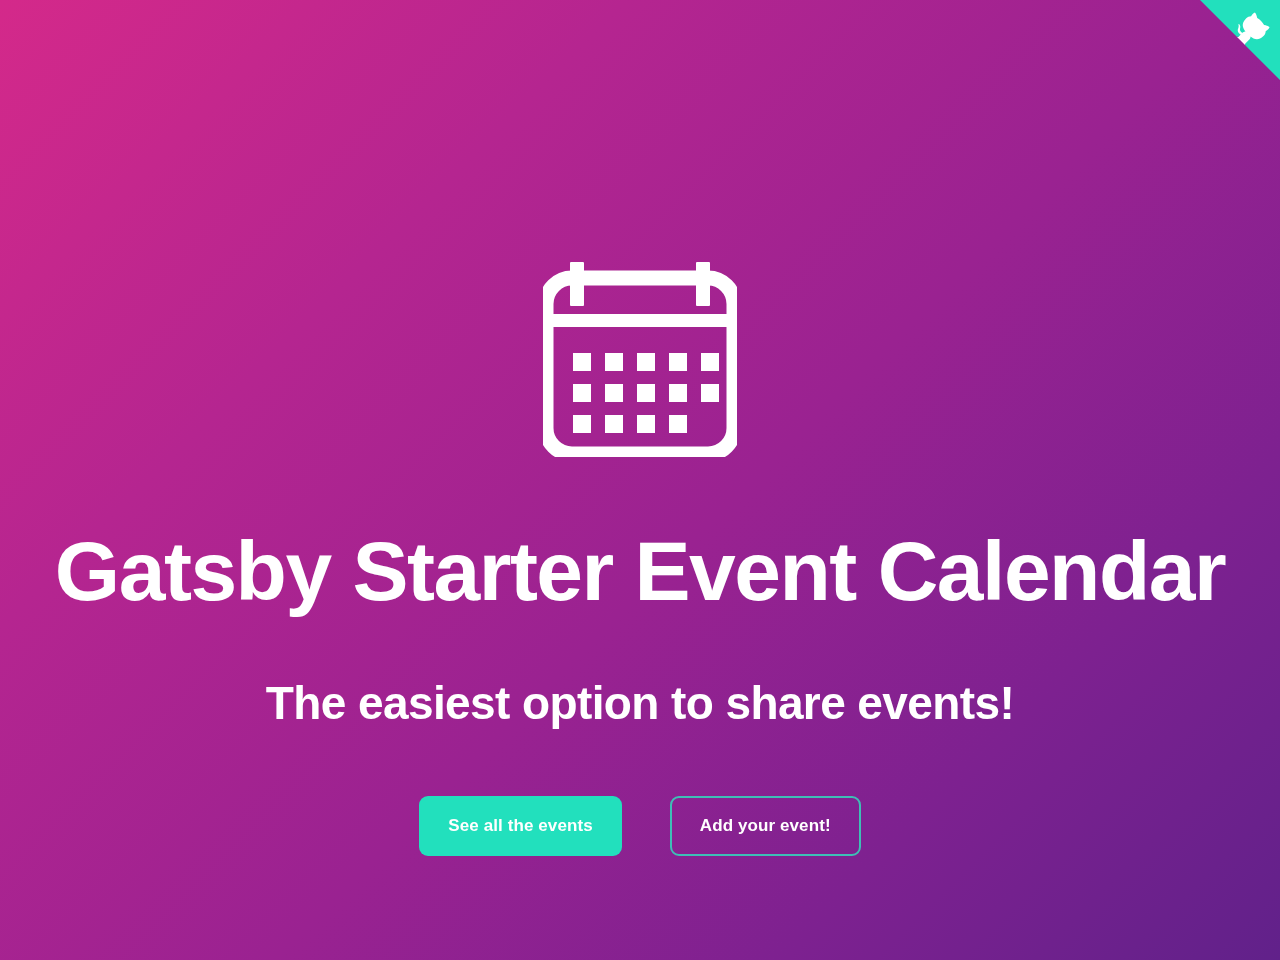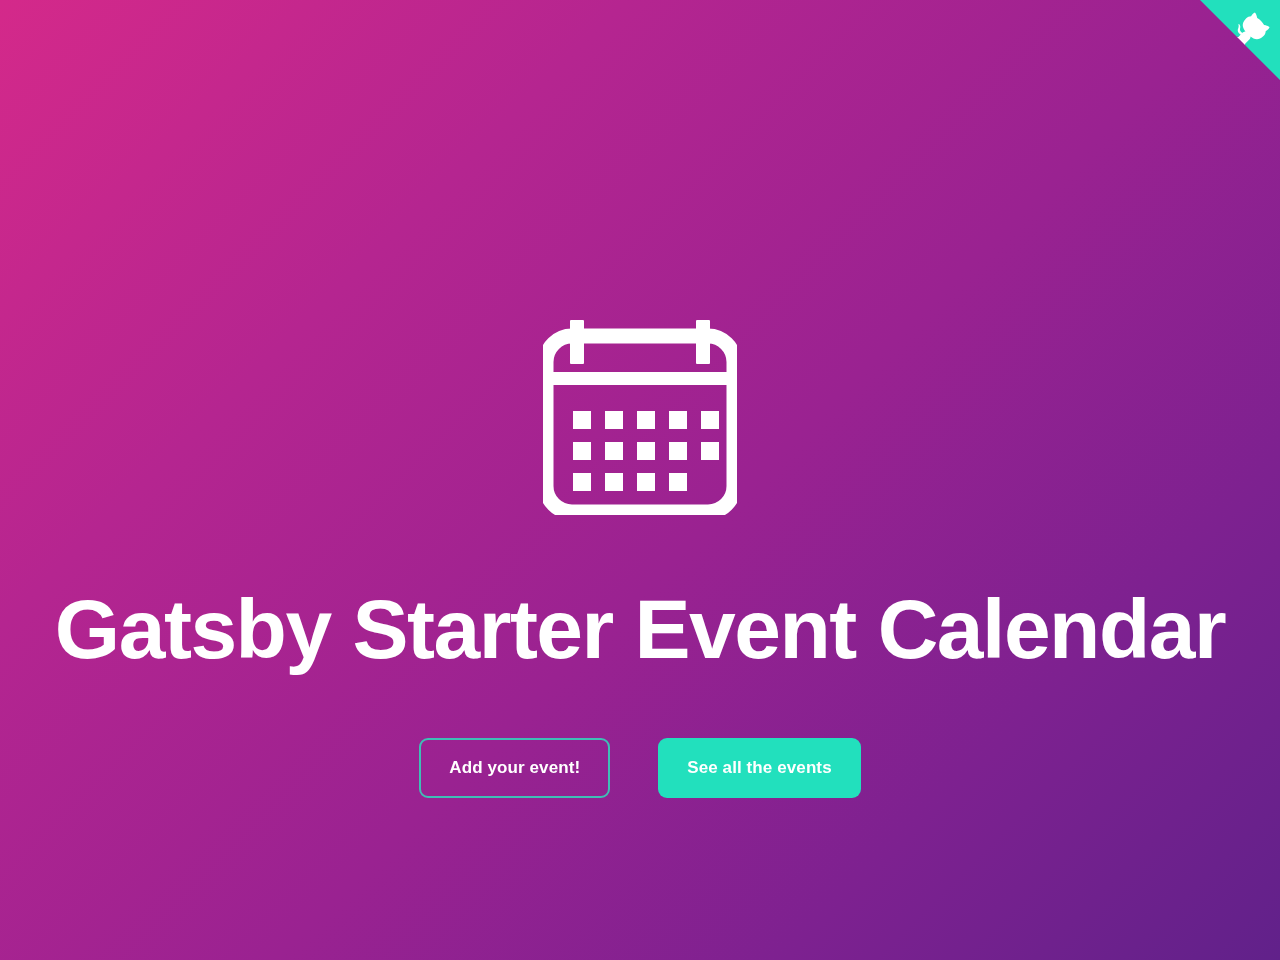--- a/index.html
+++ b/index.html
@@ -148,19 +148,20 @@
     <rect x="158" y="125" width="18" height="18" fill="#ffffff"></rect>
 
     <rect x="30" y="156" width="18" height="18" fill="#ffffff"></rect>
     <rect x="62" y="156" width="18" height="18" fill="#ffffff"></rect>
     <rect x="94" y="156" width="18" height="18" fill="#ffffff"></rect>
     <rect x="126" y="156" width="18" height="18" fill="#ffffff"></rect>
   </svg>
 
   <h1 class="page-title">Gatsby Starter Event Calendar</h1>
 
+  <h2 class="page-subtitle">The easiest option to share events!</h2>
 
   <div class="button-row">
+    <a class="btn btn-primary">See all the events</a>
     <a class="btn btn-secondary">Add your event!</a>
-    <a class="btn btn-primary">See all the events</a>
   </div>
 
 </main>
 
 </body></html>

